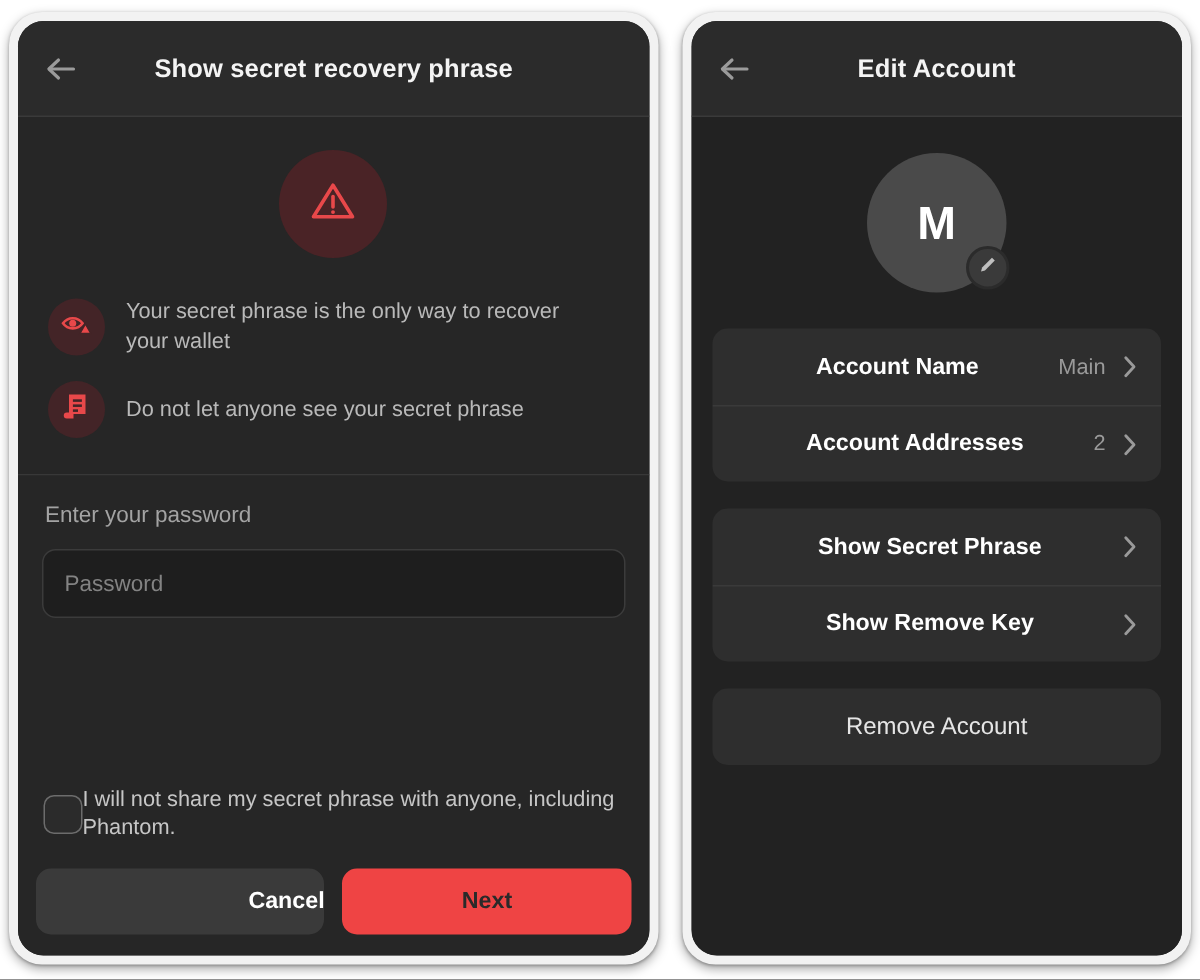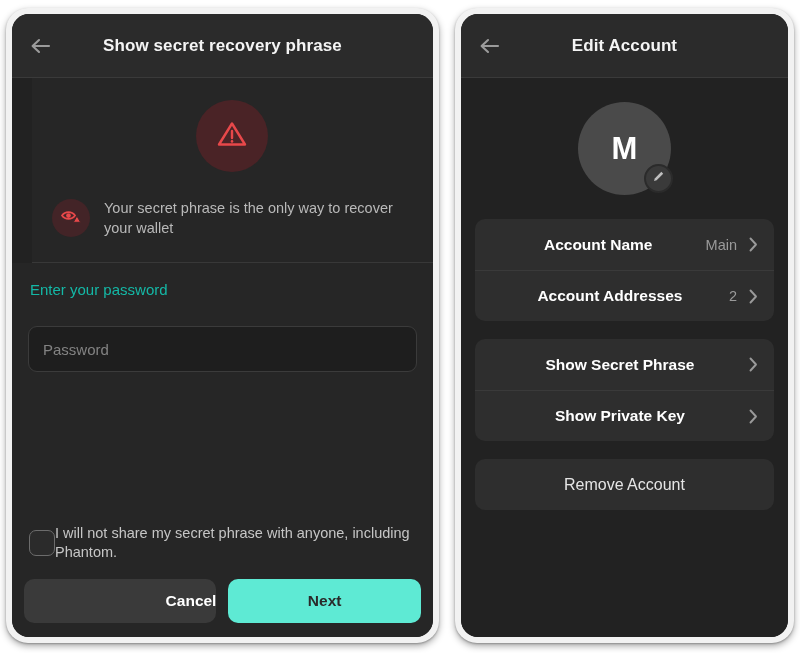--- a/index.html
+++ b/index.html
@@ -68,21 +68,20 @@
     font-weight: bold;
     color: #f4f4f4;
     letter-spacing: .1px;
   }
 
   
   .warn-section {
     background: #262626;
     padding: 22px 16px 20px 16px;
     border-bottom: 1px solid #383838;
-    margin-left: 20px;
   }
   .warn-hero {
     display: flex;
     justify-content: center;
     margin-bottom: 26px;
   }
   .hero-circle {
     width: 72px; height: 72px;
     border-radius: 50%;
     background: #4a2326;
@@ -113,22 +112,22 @@
 
   .pw-section {
     padding: 18px 16px 0 16px;
     background: #262626;
     flex: 1 1 auto;
     display: flex;
     flex-direction: column;
   }
   .pw-label {
     font-size: 15px;
-    color: #14b8a6;
-    margin-bottom: 28px;
+    color: #a3a3a3;
+    margin-bottom: 14px;
     padding-left: 2px;
   }
   .pw-input {
     width: 100%;
     height: 46px;
     border-radius: 9px;
     background: #1e1e1e;
     border: 1px solid #3b3b3b;
     color: #e8e8e8;
     font-size: 15px;
@@ -166,21 +165,21 @@
     flex: 1 1 0;
     height: 44px;
     border: none;
     border-radius: 10px;
     font-size: 15.5px;
     font-weight: bold;
     font-family: "Liberation Sans", sans-serif;
     cursor: pointer;
   }
   .btn-cancel { background: #3a3a3a; color: #ffffff; text-align: right; }
-  .btn-next   { background: #5eead4; color: #2a2a2a; }
+  .btn-next   { background: #ef4444; color: #2a2a2a; }
 
   
   .r-body {
     background: #222222;
     flex: 1 1 auto;
     padding: 24px 14px 0 14px;
     display: flex;
     flex-direction: column;
   }
   .avatar-wrap {
@@ -284,20 +283,33 @@
               <svg width="22" height="18" viewBox="0 0 24 20">
                 <path d="M2 9.5 C5.5 4.5, 13 4.5, 16.5 9.5 C13 14.5, 5.5 14.5, 2 9.5 Z" fill="none" stroke="#e8484a" stroke-width="1.9"></path>
                 <circle cx="9.2" cy="9.5" r="2.6" fill="#e8484a"></circle>
                 <path d="M18.6 10 L22.6 17 H14.6 Z" fill="#e8484a" stroke="#432427" stroke-width="1.1"></path>
               </svg>
             </span>
           </div>
           <div class="warn-text">Your secret phrase is the only way to recover your wallet</div>
         </div>
 
+        <div class="warn-row">
+          <div class="warn-ico">
+            <span>
+              <svg width="20" height="20" viewBox="0 0 20 20">
+                <path d="M5 2 H16 V15 H8 V18 H3.5 A2 2 0 0 1 3.5 14 H5 Z" fill="#e8484a"></path>
+                <rect x="7.6" y="5.2" width="6" height="1.7" fill="#432427"></rect>
+                <rect x="7.6" y="8.6" width="6" height="1.7" fill="#432427"></rect>
+                <rect x="7.6" y="11.9" width="3.4" height="1.7" fill="#432427"></rect>
+              </svg>
+            </span>
+          </div>
+          <div class="warn-text">Do not let anyone see your secret phrase</div>
+        </div>
 
       </div>
 
       <div class="pw-section">
         <div class="pw-label">Enter your password</div>
         <input class="pw-input" type="password" placeholder="Password" style="">
       </div>
 
       <div class="bottom-block">
         <div class="check-row">
@@ -367,21 +379,21 @@
         <div class="card">
           <div class="row">
             <span class="row-label">Show Secret Phrase</span>
             <span class="chev">
               <svg width="9" height="15" viewBox="0 0 9 15">
                 <path d="M1.5 1.5 L7 7.5 L1.5 13.5" fill="none" stroke="#9a9a9a" stroke-width="1.9" stroke-linecap="round" stroke-linejoin="round"></path>
               </svg>
             </span>
           </div>
           <div class="row">
-            <span class="row-label">Show Private Key</span>
+            <span class="row-label">Show Remove Key</span>
             <span class="chev">
               <svg width="9" height="15" viewBox="0 0 9 15">
                 <path d="M1.5 1.5 L7 7.5 L1.5 13.5" fill="none" stroke="#9a9a9a" stroke-width="1.9" stroke-linecap="round" stroke-linejoin="round"></path>
               </svg>
             </span>
           </div>
         </div>
 
         <div class="card">
           <div class="row row-danger">

